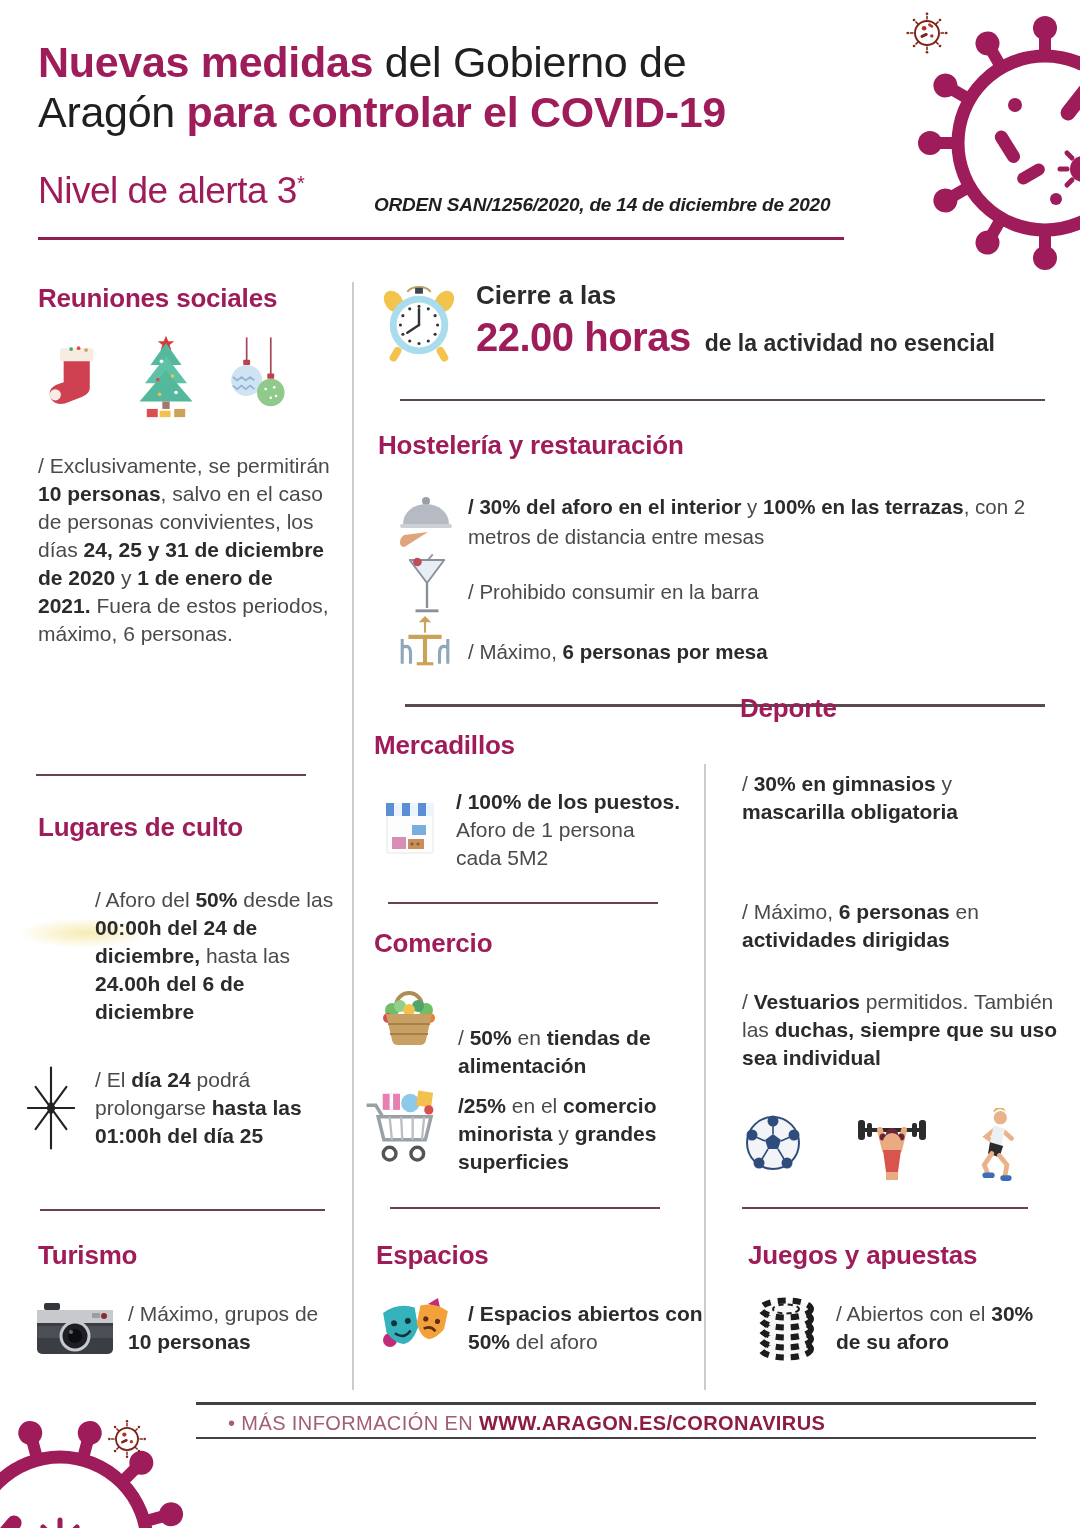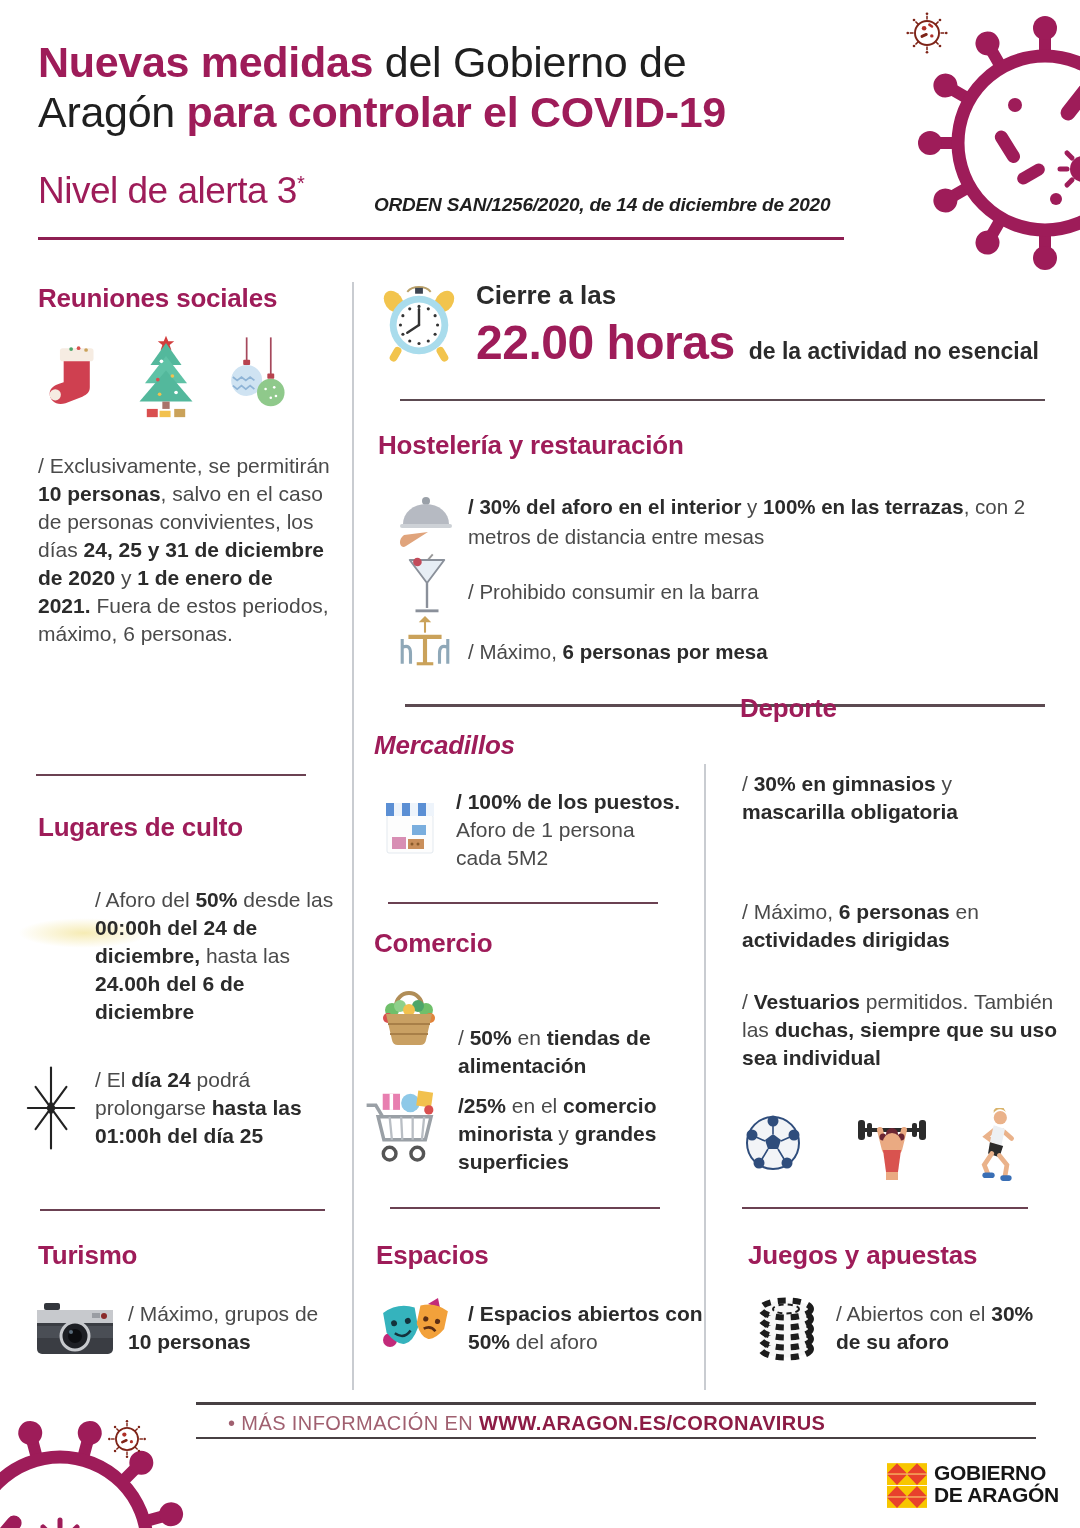--- a/index.html
+++ b/index.html
@@ -15,21 +15,21 @@
   .rule{position:absolute;}
   
   .sec-title{position:absolute;font-size:26px;font-weight:700;color:#9e1c59;letter-spacing:-0.2px;white-space:nowrap;}
   
   .rich{position:absolute;font-size:21px;line-height:1.33;color:#4a4a4a;}
   .rich .seg-b{font-weight:700;color:#2b2b2b;}
   .small-text{font-size:20.5px;}
   
   .closure-intro{font-size:26px;font-weight:700;color:#2b2b2b;}
   .closure-line2{display:flex;align-items:baseline;gap:14px;margin-top:4px;}
-  .closure-time{font-size:48px;font-weight:700;color:#9e1c59;letter-spacing:-0.5px;white-space:nowrap;}
+  .closure-time{font-size:40px;font-weight:700;color:#9e1c59;letter-spacing:-0.5px;white-space:nowrap;}
   .closure-suffix{font-size:23px;font-weight:700;color:#2b2b2b;white-space:nowrap;}
   
   .vsep{position:absolute;width:2px;background:#c9ccd1;}
   .divider{position:absolute;height:2px;background:#6b4152;}
   .thinrule{position:absolute;height:3px;background:#5c4a51;}
   
   .footer-info{position:absolute;font-size:20px;letter-spacing:0.4px;color:#a06070;font-weight:400;}
   .footer-info .seg-b{color:#8c1c45;font-weight:700;}
   .footer-line{position:absolute;background:#474043;}
   .logo-text{font-size:21px;font-weight:700;color:#161616;line-height:1.05;letter-spacing:-0.3px;}
@@ -314,21 +314,21 @@
       <line x1="28" y1="20" x2="28" y2="46" stroke="#caa25a" stroke-width="4"></line>
       <path d="M20 46 h16" stroke="#caa25a" stroke-width="3"></path>
       <path d="M6 22 v24 M6 30 c6 -2 8 0 8 6 v10" stroke="#8fa8b8" stroke-width="3" fill="none"></path>
       <path d="M50 22 v24 M50 30 c-6 -2 -8 0 -8 6 v10" stroke="#8fa8b8" stroke-width="3" fill="none"></path>
     </svg>
   </span>
   <div class="rich small-text" style="left:468px;top:638px;width:595px;"><span>/  Máximo, </span><span class="seg-b">6 personas por mesa</span></div>
 
   <div class="thinrule" style="left:405px;top:704px;width:640px;"></div>
 
-  <div class="sec-title" style="left:374px;top:730px;font-style:italic;">Mercadillos</div>
+  <div class="sec-title" style="left:374px;top:730px;">Mercadillos</div>
   <span class="icon" style="left:384px;top:798px;">
     <svg width="52" height="60" viewBox="0 0 52 58">
       <rect x="3" y="16" width="46" height="38" rx="2" fill="#fdfdfd" stroke="#e3e9ef"></rect>
       <rect x="2" y="4" width="8" height="13" fill="#5b8fd4"></rect>
         <rect x="10" y="4" width="8" height="13" fill="#eef4fb"></rect>
       <rect x="18" y="4" width="8" height="13" fill="#5b8fd4"></rect>
         <rect x="26" y="4" width="8" height="13" fill="#eef4fb"></rect>
       <rect x="34" y="4" width="8" height="13" fill="#5b8fd4"></rect>
         <rect x="42" y="4" width="8" height="13" fill="#eef4fb"></rect>
       <rect x="28" y="26" width="14" height="10" fill="#7aaede"></rect>
@@ -555,32 +555,14 @@
           <circle cx="12.5" cy="12.5" r="1.4"></circle>
           <circle cx="39.5" cy="39.5" r="1.4"></circle>
           <circle cx="12.5" cy="39.5" r="1.4"></circle>
         <circle cx="23" cy="21" r="2.4" fill="#b03028"></circle>
           <circle cx="31" cy="29" r="1.8" fill="#b03028"></circle>
         <rect x="19" y="27" width="8" height="3" rx="1.5" transform="rotate(-25 23 28.5)"></rect>
       </g>
     </g>
   </svg>
 
-  <div class="abs" style="left:887px;top:1462px;display:flex;gap:7px;align-items:flex-start;">
-    <span>
-      <svg width="40" height="48" viewBox="0 0 42 50">
-        <rect x="0" y="1" width="42" height="11" fill="#f7c600"></rect>
-        <path d="M0 12 L10.5 1 L21 12 L31.5 1 L42 12 Z" fill="#e8412c"></path>
-        <rect x="0" y="13" width="42" height="11" fill="#f7c600"></rect>
-        <path d="M0 13 L10.5 24 L21 13 L31.5 24 L42 13 Z" fill="#e8412c"></path>
-        <rect x="0" y="25" width="42" height="11" fill="#f7c600"></rect>
-        <path d="M0 36 L10.5 25 L21 36 L31.5 25 L42 36 Z" fill="#e8412c"></path>
-        <rect x="0" y="37" width="42" height="11" fill="#f7c600"></rect>
-        <path d="M0 37 L10.5 48 L21 37 L31.5 48 L42 37 Z" fill="#e8412c"></path>
-      </svg>
-    </span>
-    <span class="logo-text">
-      <div>GOBIERNO</div>
-      <div>DE ARAGÓN</div>
-    </span>
-  </div>
 
 </div>
 
 </body></html>

